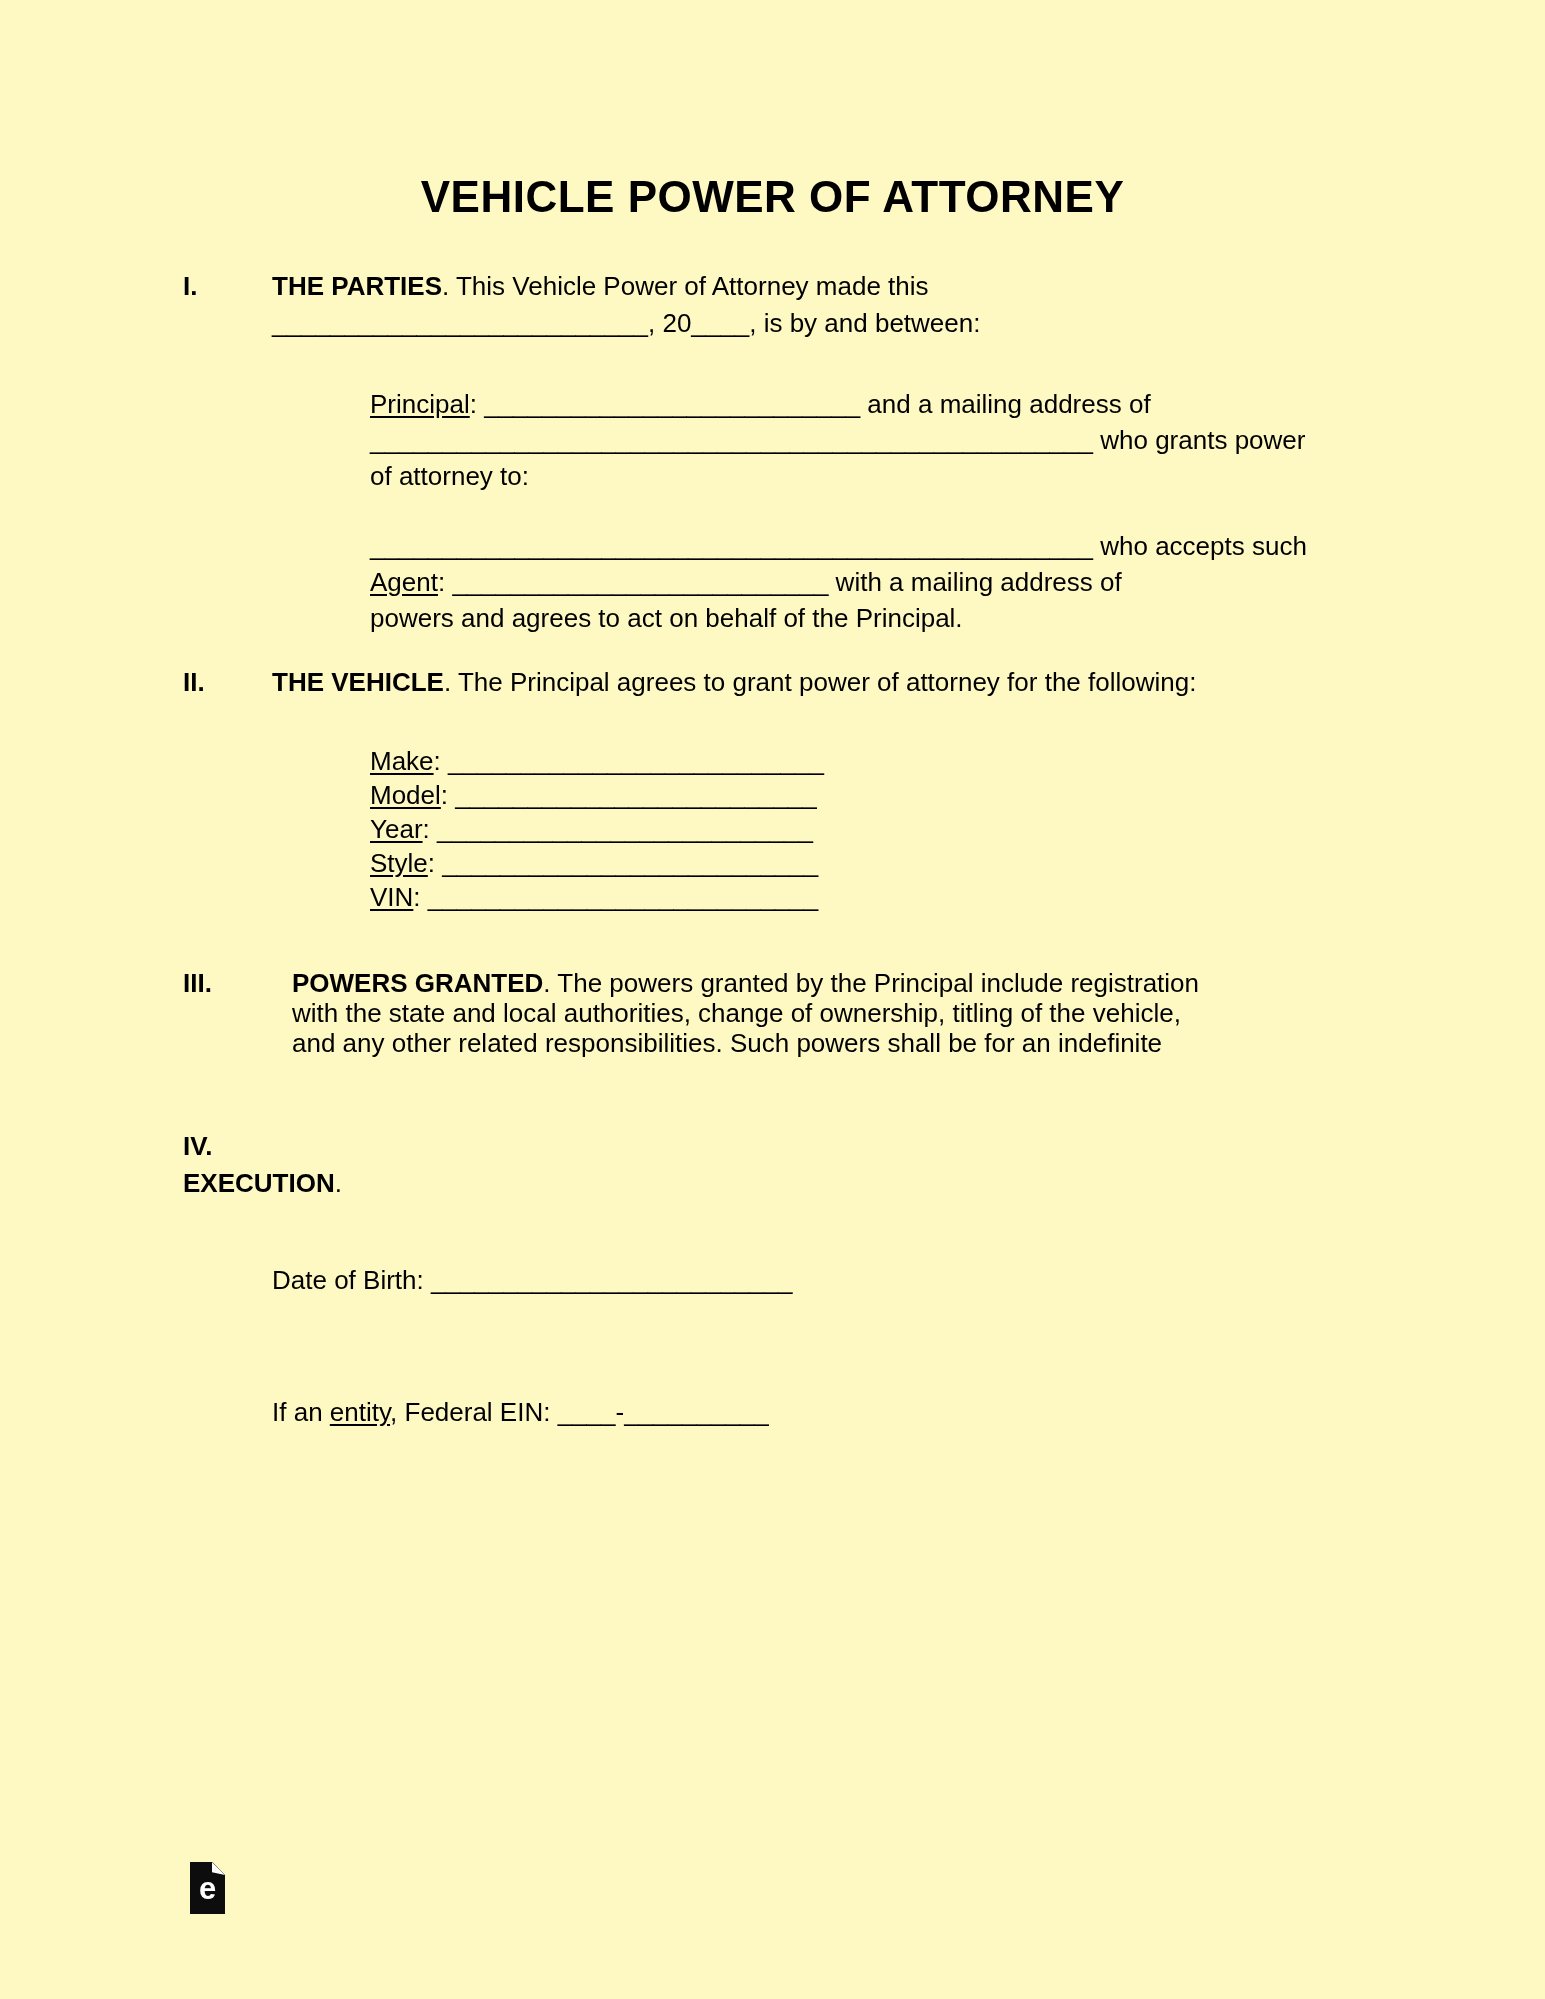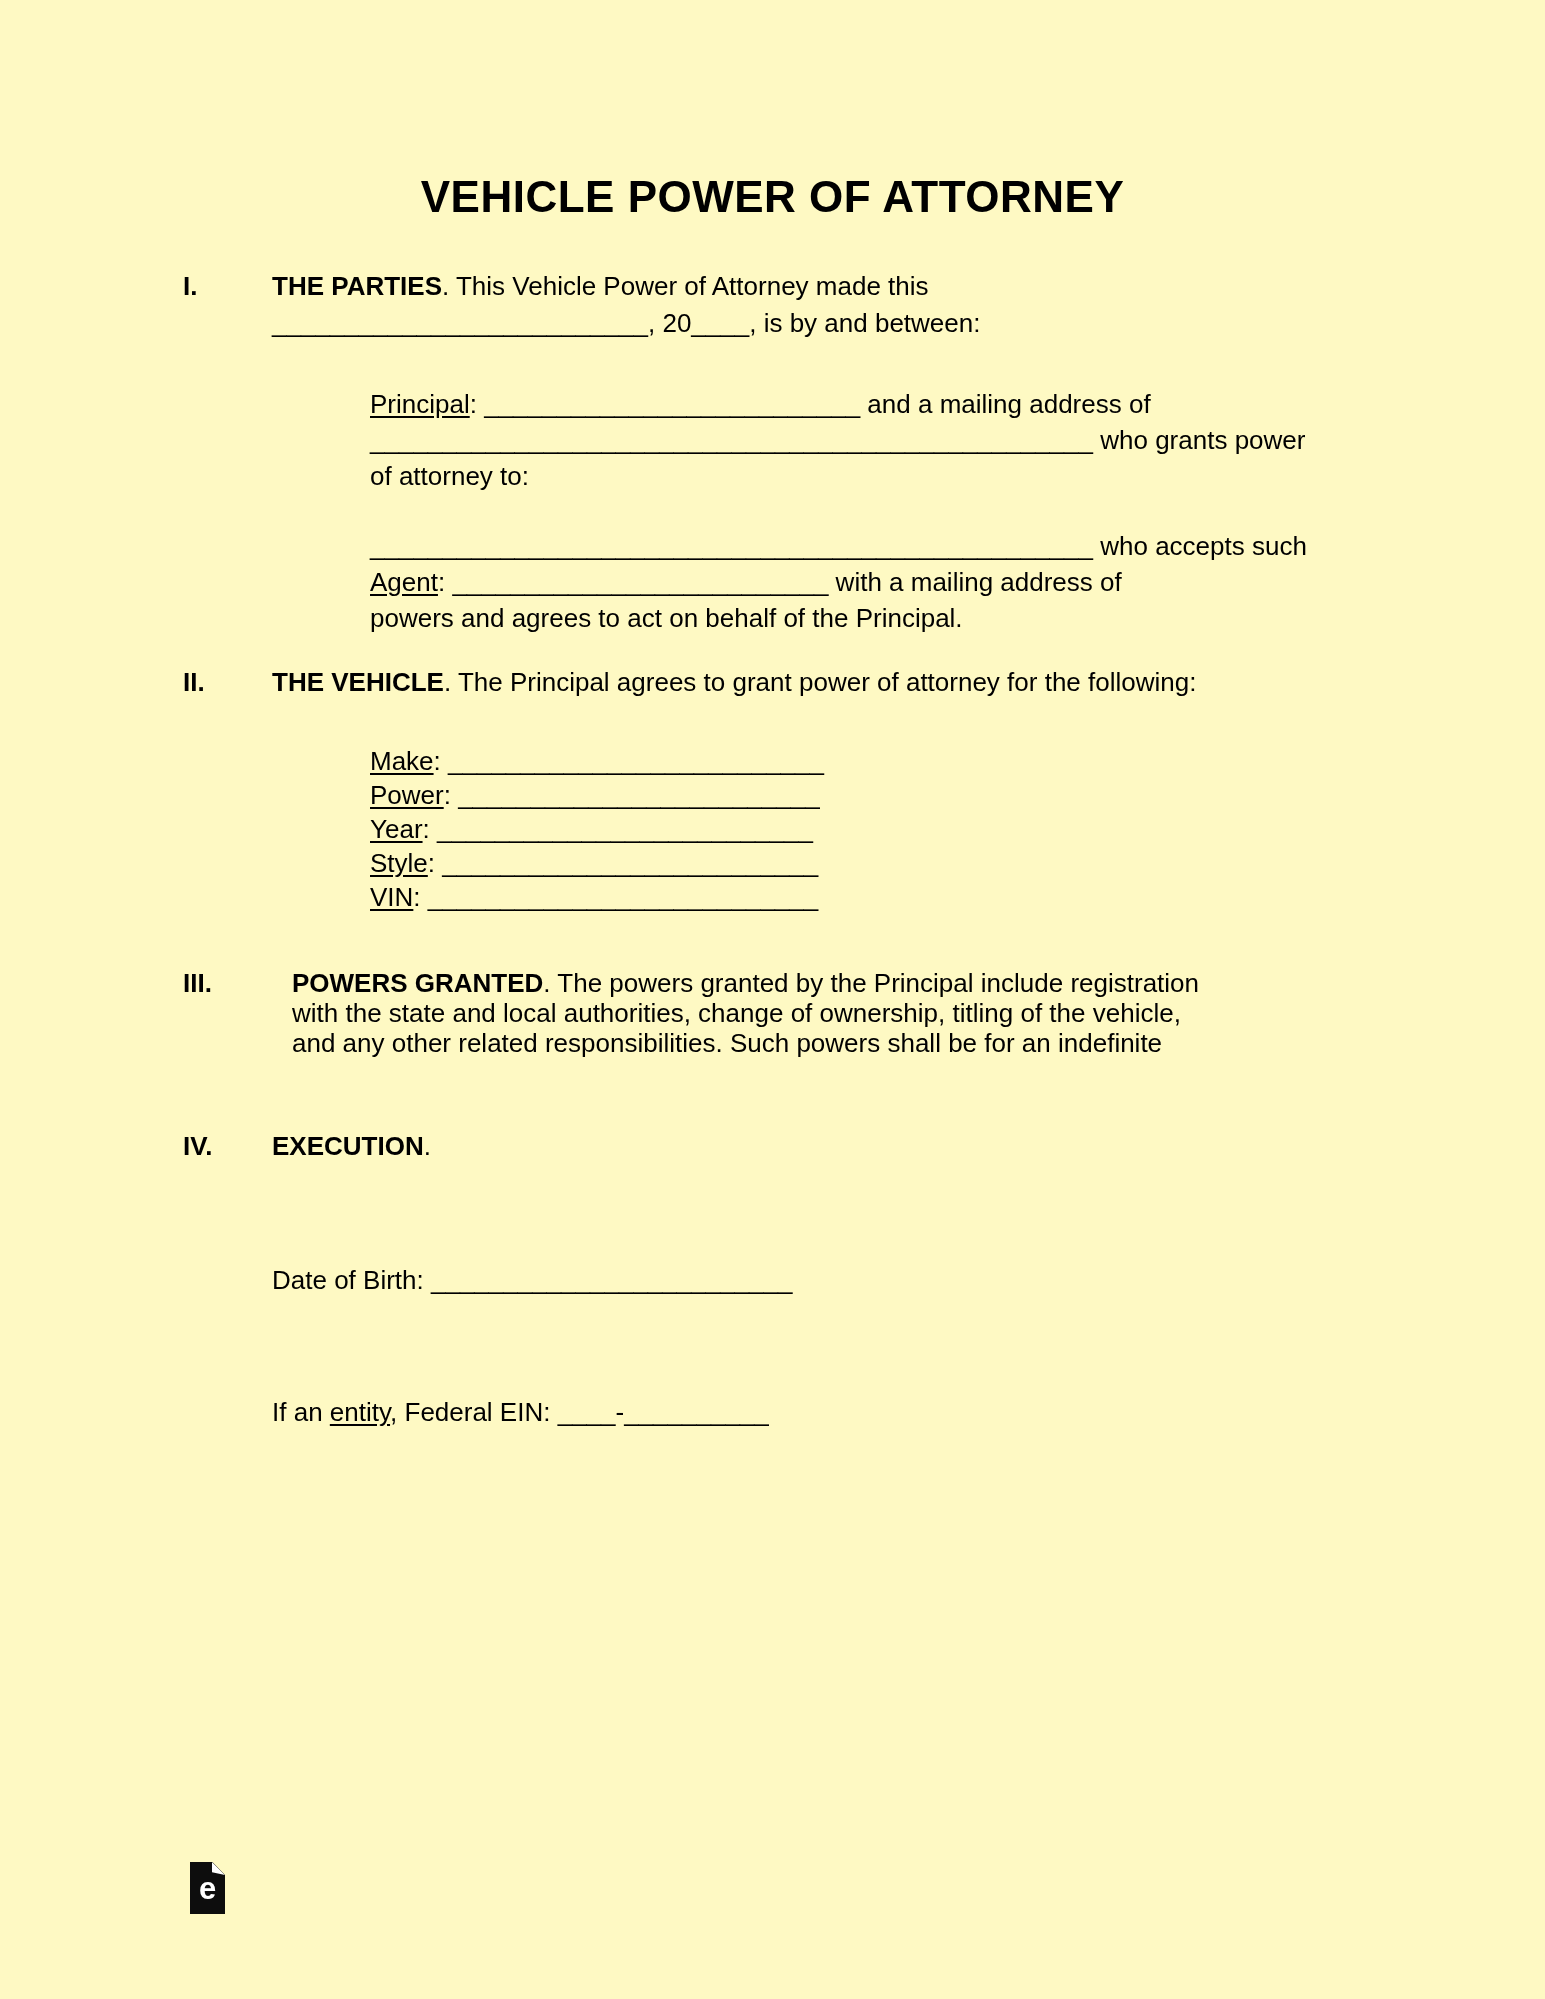--- a/index.html
+++ b/index.html
@@ -118,36 +118,36 @@
 
   <div class="section lh37" style="top: 664px;">
     <div class="numeral">II.</div>
     <div class="content">
       <div><span class="heading">THE VEHICLE</span><span>. The Principal agrees to grant power of attorney for the following:</span></div>
     </div>
   </div>
 
   <div class="sub lh34" style="top: 744px;">
     <div><span class="u">Make</span><span>: </span><span class="blank">__________________________</span></div>
-    <div><span class="u">Power</span><span>: </span><span class="blank">_________________________</span></div>
+    <div><span class="u">Model</span><span>: </span><span class="blank">_________________________</span></div>
     <div><span class="u">Year</span><span>: </span><span class="blank">__________________________</span></div>
     <div><span class="u">Style</span><span>: </span><span class="blank">__________________________</span></div>
     <div><span class="u">VIN</span><span>: </span><span class="blank">___________________________</span></div>
   </div>
 
   <div class="section lh30" style="top: 968px; gap: 20px;">
     <div class="numeral">III.</div>
     <div class="content">
       <div><span class="heading">POWERS GRANTED</span><span>. The powers granted by the Principal include registration</span></div>
       <div>with the state and local authorities, change of ownership, titling of the vehicle,</div>
       <div>and any other related responsibilities. Such powers shall be for an indefinite</div>
     </div>
   </div>
 
-  <div class="section lh37" style="top: 1128px;">
+  <div class="section lh37" style="top: 1128px; flex-direction: column;">
     <div class="numeral">IV.</div>
     <div class="content">
       <div><span class="heading">EXECUTION</span><span>.</span></div>
     </div>
   </div>
 
 
   <div class="exec-line" style="top: 1262px;"><span>Date of Birth: </span><span class="blank">_________________________</span></div>
 
 

